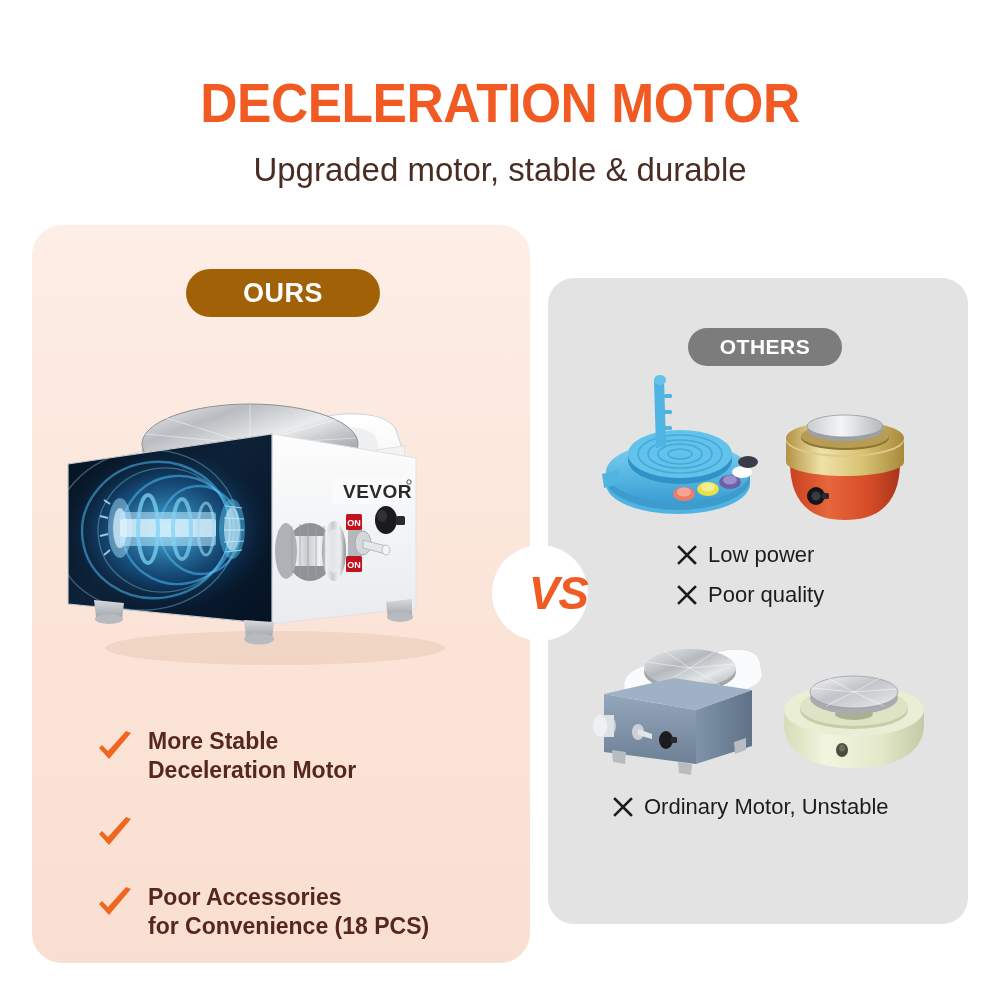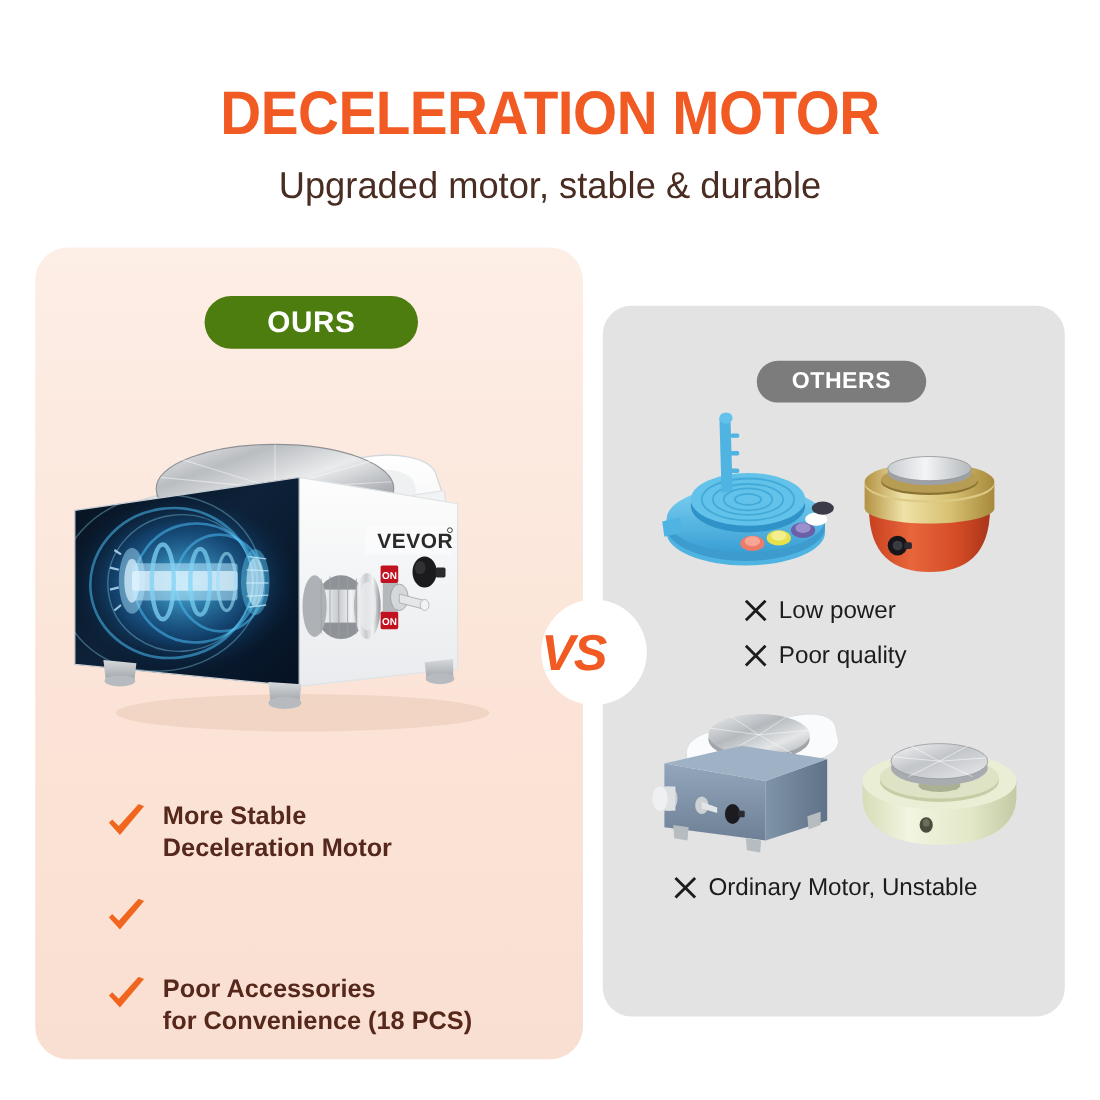--- a/index.html
+++ b/index.html
@@ -44,32 +44,32 @@
 
   
   .badge{
     position:absolute;
     display:flex;align-items:center;justify-content:center;
     color:#ffffff;font-weight:700;
     border-radius:40px;
   }
   .badge-ours{
     left:186px;top:269px;width:194px;height:48px;
-    background:#4d7c0f;font-size:27px;letter-spacing:0.5px;
+    background:#a16207;font-size:27px;letter-spacing:0.5px;
   }
   .badge-others{
     left:688px;top:328px;width:154px;height:38px;
     background:#7c7c7c;font-size:21px;letter-spacing:0.5px;
   }
 
   
   .vs-circle{
     position:absolute;left:492px;top:545px;width:96px;height:96px;
     border-radius:50%;background:#ffffff;
-    display:flex;align-items:center;justify-content:flex-start;
+    display:flex;align-items:center;justify-content:flex-end;
     z-index:8;
   }
   .vs-circle span{
     font-size:46px;font-weight:800;color:#f15a22;
     font-style:italic;letter-spacing:-1px;
   }
 
   
   .features{position:absolute;left:96px;top:727px;width:420px;}
   .feature{display:flex;align-items:flex-start;margin-bottom:28px;}

